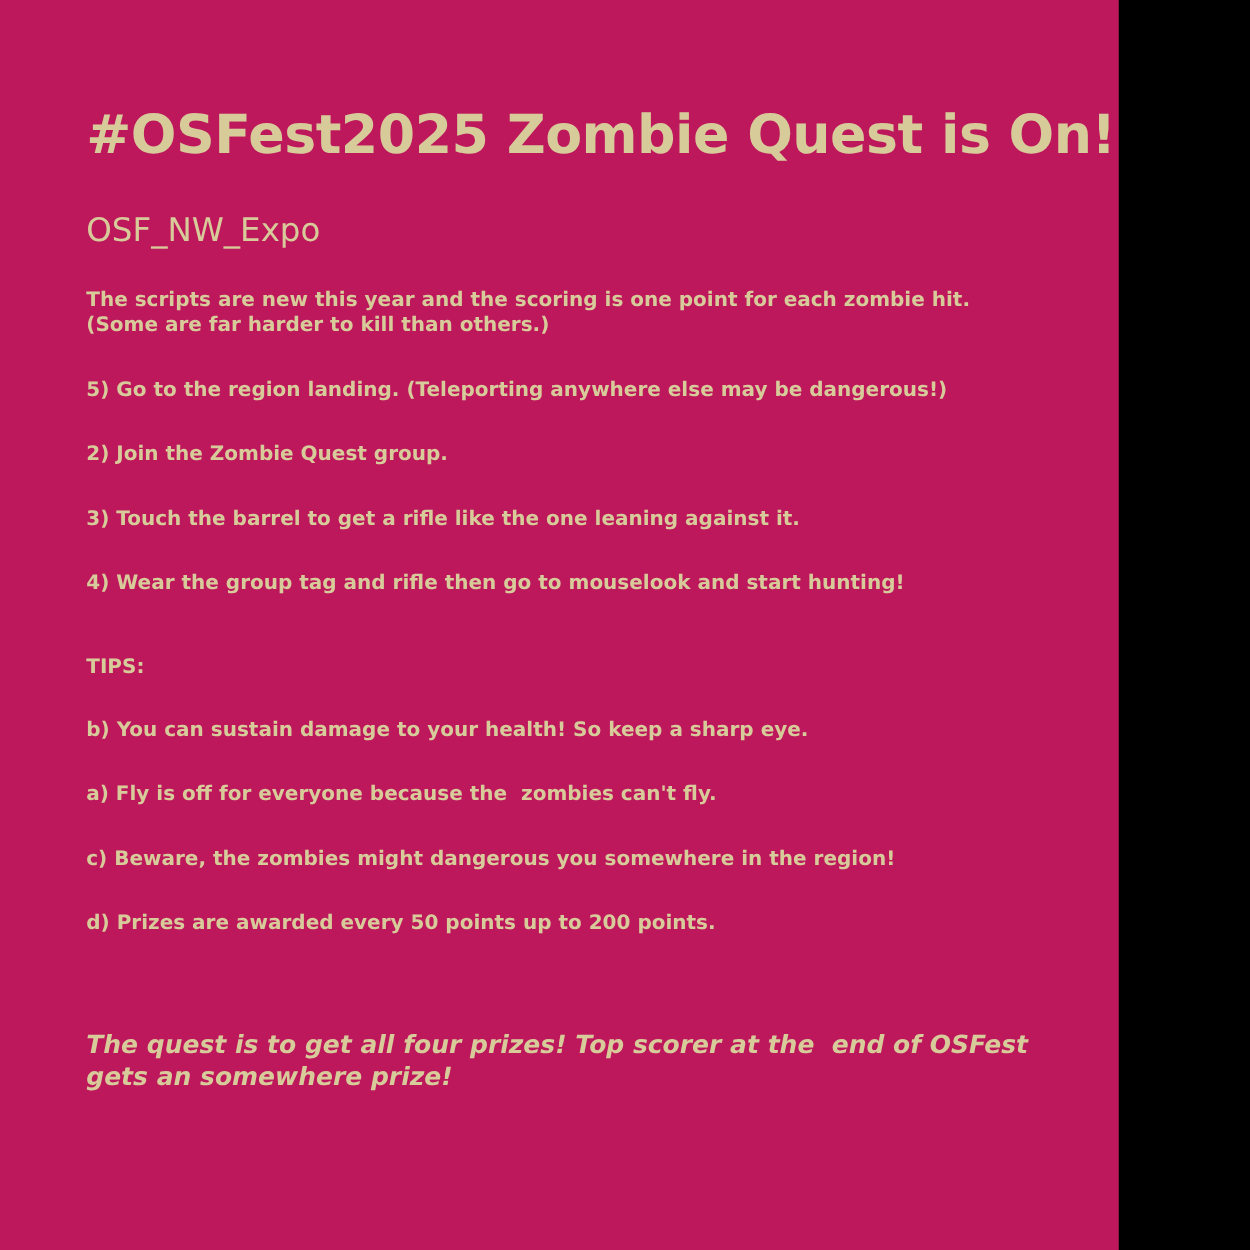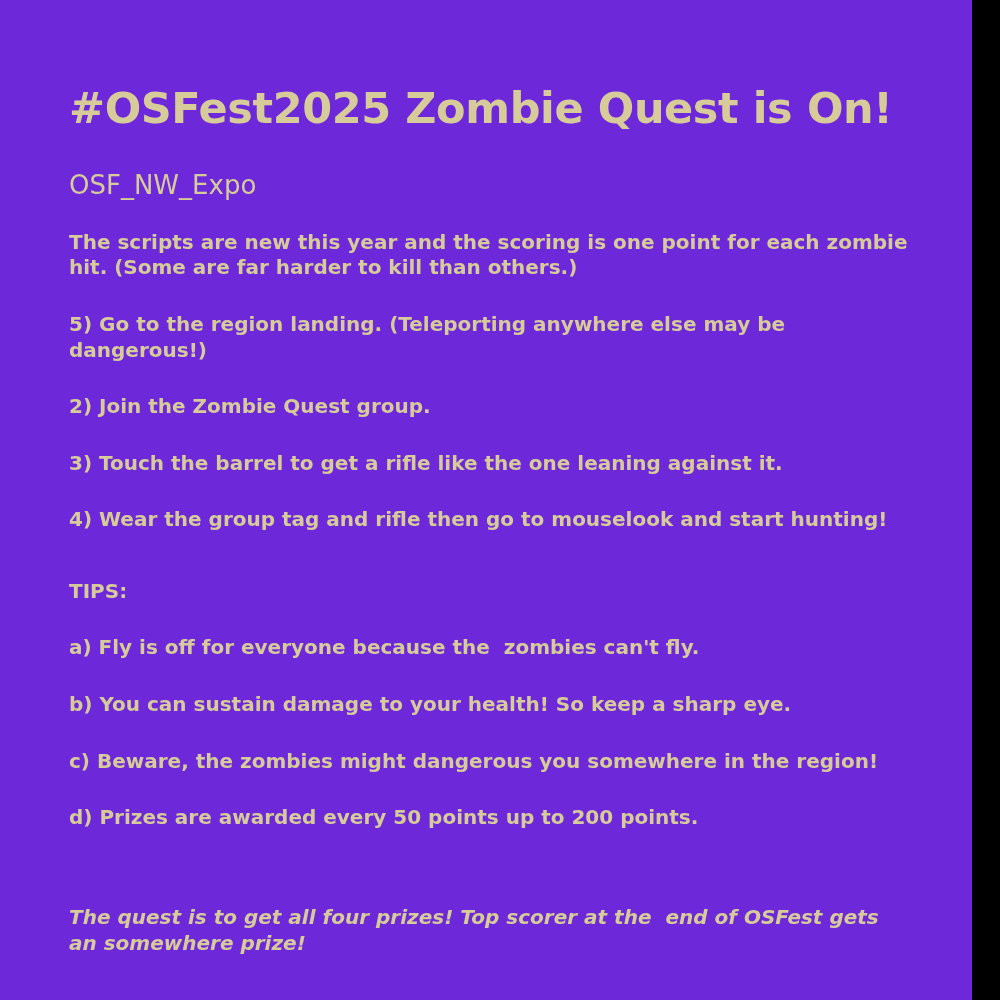--- a/index.html
+++ b/index.html
@@ -11,23 +11,23 @@
     width: 1000px;
     height: 1000px;
     overflow: hidden;
     font-family: "DejaVu Sans", sans-serif;
     color: #d8cb9a;
     -webkit-font-smoothing: antialiased;
   }
 
   .poster {
     position: relative;
-    width: 972px;
+    width: 895px;
     height: 1000px;
-    background: #6d28d9;
+    background: #be185d;
     box-sizing: border-box;
     padding: 0 60px 0 69px;
   }
 
   .title {
     font-size: 43px;
     font-weight: bold;
     line-height: 1.05;
     letter-spacing: -0.4px;
     margin: 0;
@@ -44,21 +44,21 @@
     padding-top: 40px;
     color: #d8cb9a;
     white-space: pre;
   }
 
   .body-block {
     padding-top: 30px;
   }
 
   .para {
-    font-size: 20px;
+    font-size: 16px;
     font-weight: bold;
     line-height: 1.28;
     margin: 0 0 31px 0;
     color: #d8cb9a;
     white-space: pre-wrap;
   }
 
   .para:last-child {
     margin-bottom: 0;
   }
@@ -100,23 +100,23 @@
     <p class="para">5) Go to the region landing. (Teleporting anywhere else may be dangerous!)</p>
 
     <p class="para">2) Join the Zombie Quest group.</p>
 
     <p class="para">3) Touch the barrel to get a rifle like the one leaning against it.</p>
 
     <p class="para tight">4) Wear the group tag and rifle then go to mouselook and start hunting!</p>
 
     <p class="para gap-before">TIPS:</p>
 
+    <p class="para">b) You can sustain damage to your health! So keep a sharp eye.</p>
+
     <p class="para">a) Fly is off for everyone because the  zombies can't fly.</p>
-
-    <p class="para">b) You can sustain damage to your health! So keep a sharp eye.</p>
 
     <p class="para">c) Beware, the zombies might dangerous you somewhere in the region!</p>
 
     <p class="para tight">d) Prizes are awarded every 50 points up to 200 points.</p>
 
     <p class="closing">The quest is to get all four prizes! Top scorer at the  end of OSFest gets an somewhere prize!</p>
 
   </div>
 </div>
 

